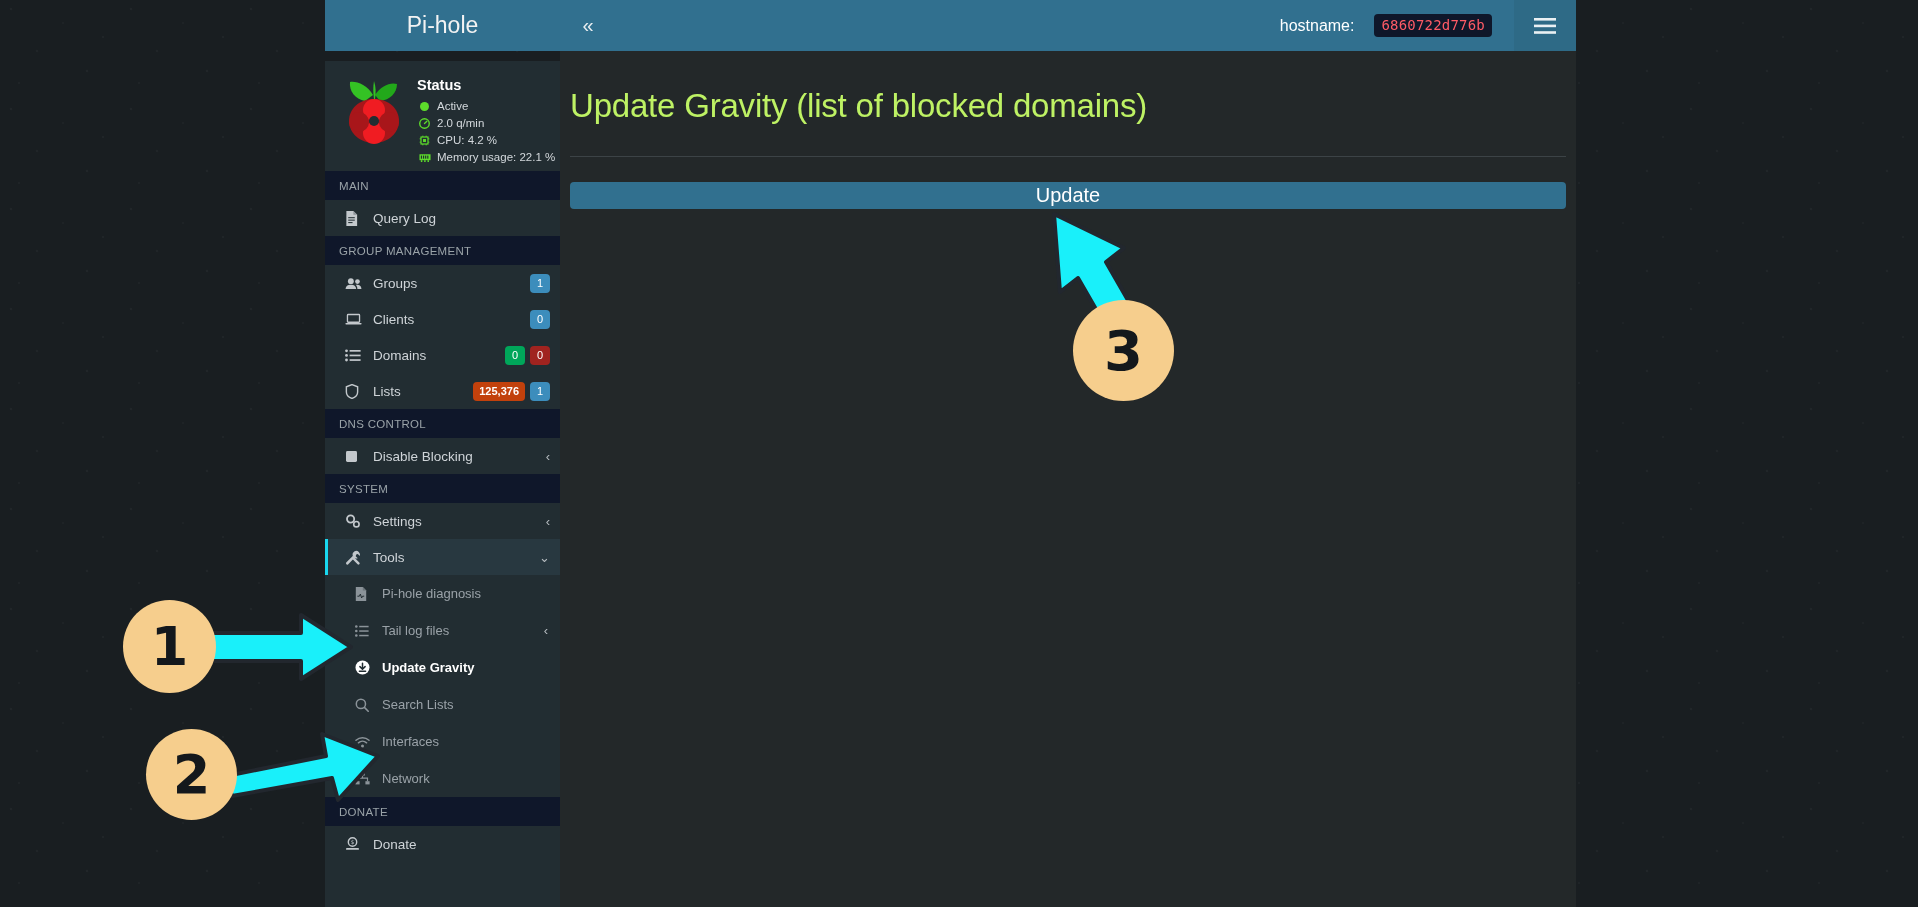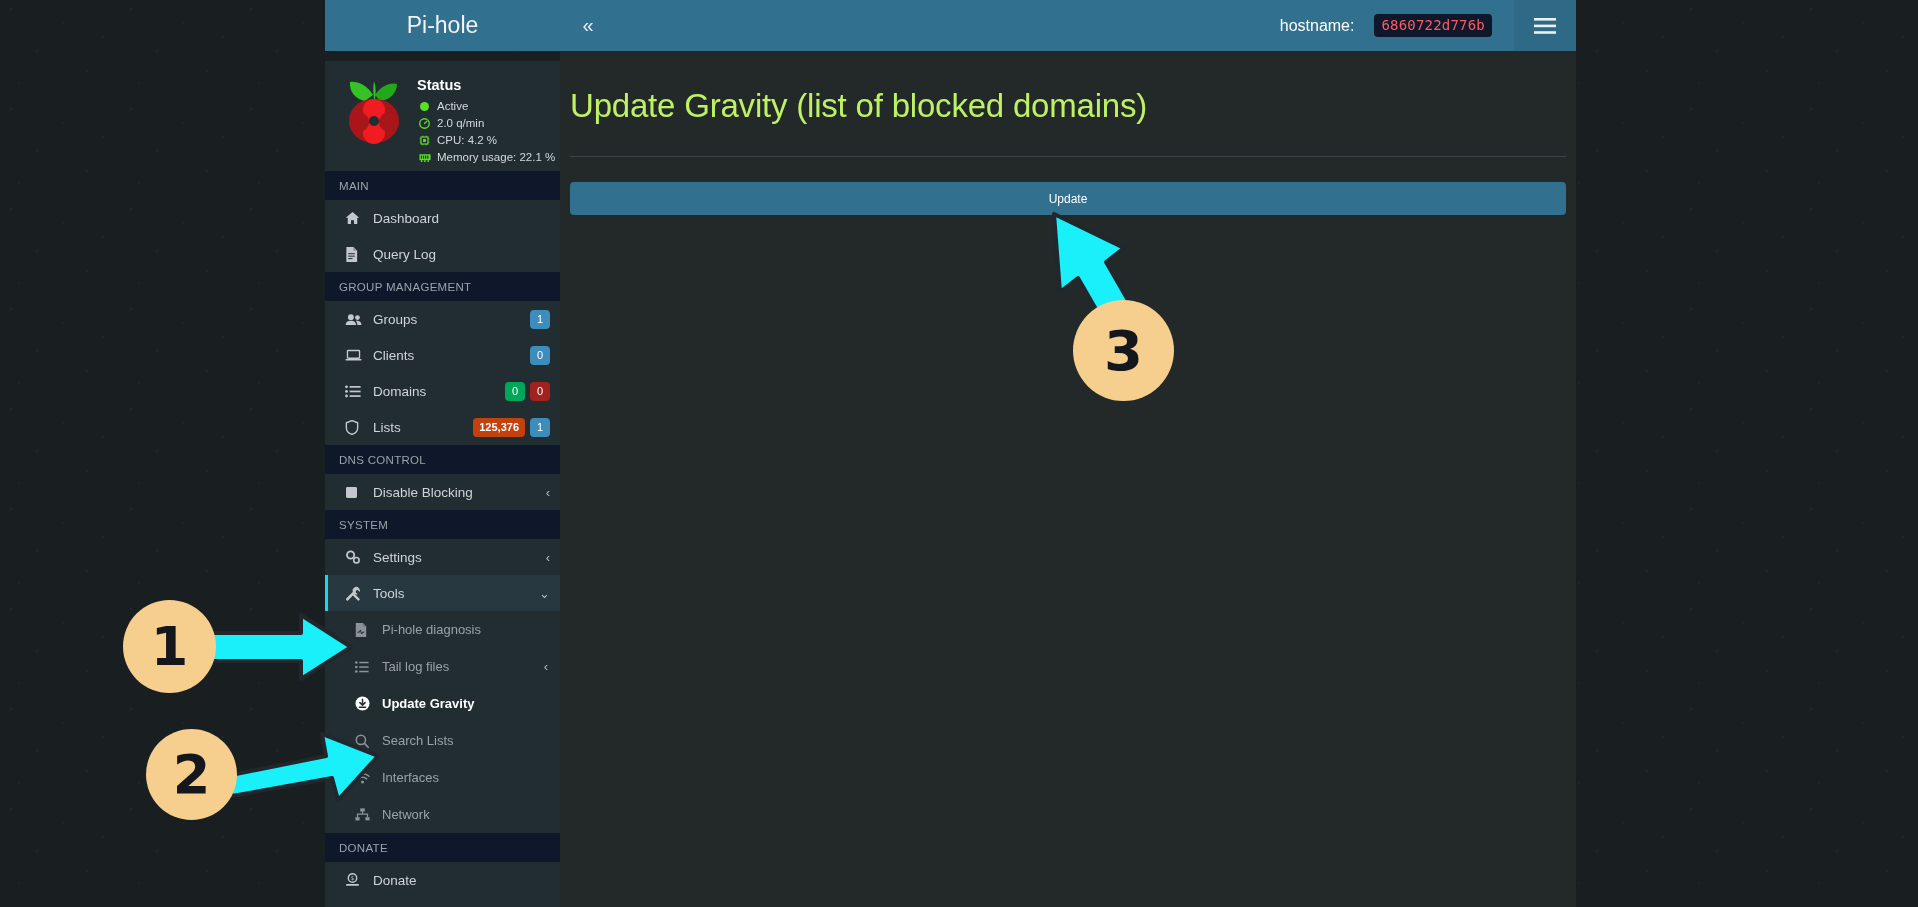--- a/index.html
+++ b/index.html
@@ -229,26 +229,26 @@
     letter-spacing: -.2px;
   }
   .title-rule {
     margin: 31px 10px 0 10px;
     height: 1px;
     background: #3c4346;
   }
   .update-btn {
     display: block;
     margin: 25px 10px 4px 10px;
-    height: 33px;
+    height: 27px;
     background: #31708f;
     border: none;
     border-radius: 4px;
     color: #ffffff;
-    font-size: 12px;
+    font-size: 20px;
     font-family: "Liberation Sans", sans-serif;
     cursor: pointer;
     width: calc(100% - 20px);
   }
   .anno-circle {
     position: absolute;
     border-radius: 50%;
     background: #f6ce8d;
     display: flex; align-items: center; justify-content: center;
     color: #14181c;
@@ -347,28 +347,20 @@
                 <rect x="8.9" y="3.4" width="1.3" height="3.4" fill="#222d32"></rect>
               </svg>
           </span>
           <span>Memory usage: 22.1 %</span>
         </div>
       </div>
     </div>
 
     <div class="nav-header">MAIN</div>
 
-    <div class="nav-item">
-      <span class="ico">
-        <svg width="15" height="14" viewBox="0 0 16 15">
-            <path d="M8 1 L15.2 7.3 h-2.1 V14 H9.6 V9.9 H6.4 V14 H2.9 V7.3 H0.8 Z" fill="#c3c8cc"></path>
-          </svg>
-      </span>
-      <span class="label">Dashboard</span>
-    </div>
 
     <div class="nav-item">
       <span class="ico">
         <svg width="13" height="15" viewBox="0 0 13 16">
             <path d="M1 0h7.5L12.5 4v12H1Z" fill="#c3c8cc"></path>
             <path d="M8.5 0 12.5 4 H8.5Z" fill="#8d9399"></path>
             <rect x="3" y="6.6" width="7" height="1.1" fill="#222d32"></rect>
             <rect x="3" y="9.2" width="7" height="1.1" fill="#222d32"></rect>
             <rect x="3" y="11.8" width="4.6" height="1.1" fill="#222d32"></rect>
           </svg>

